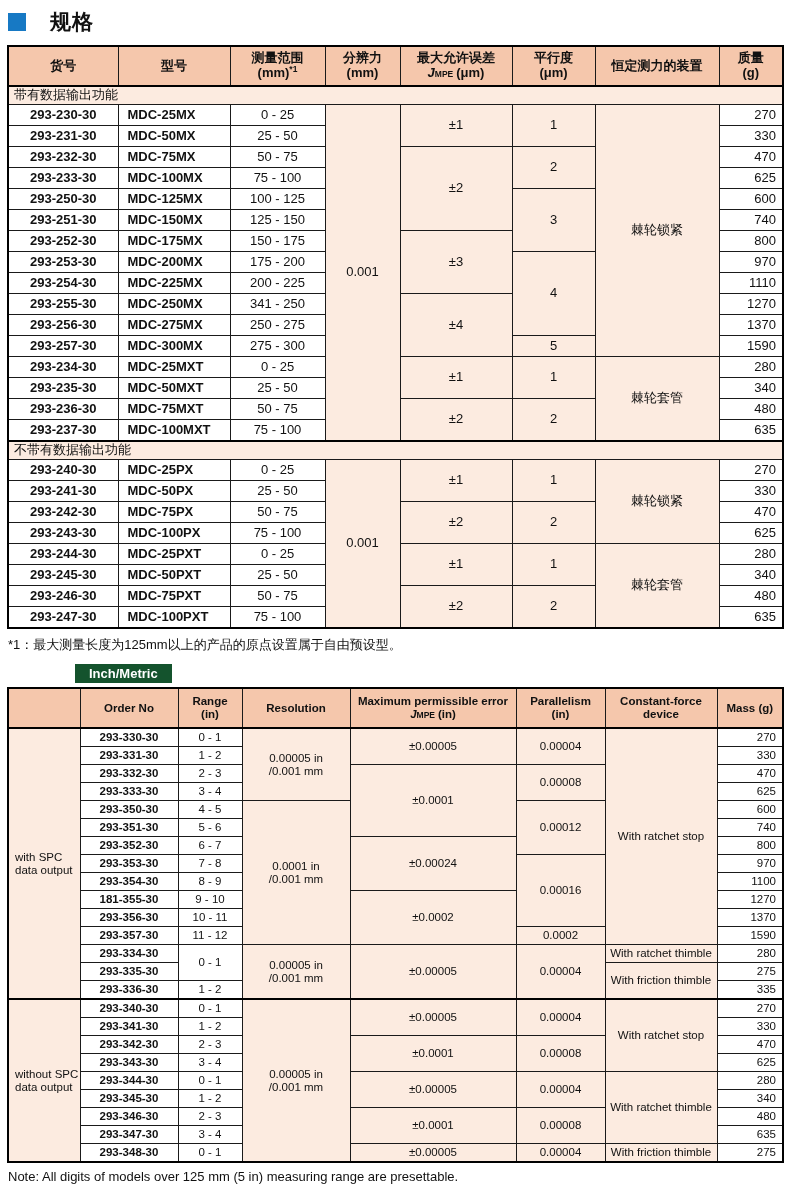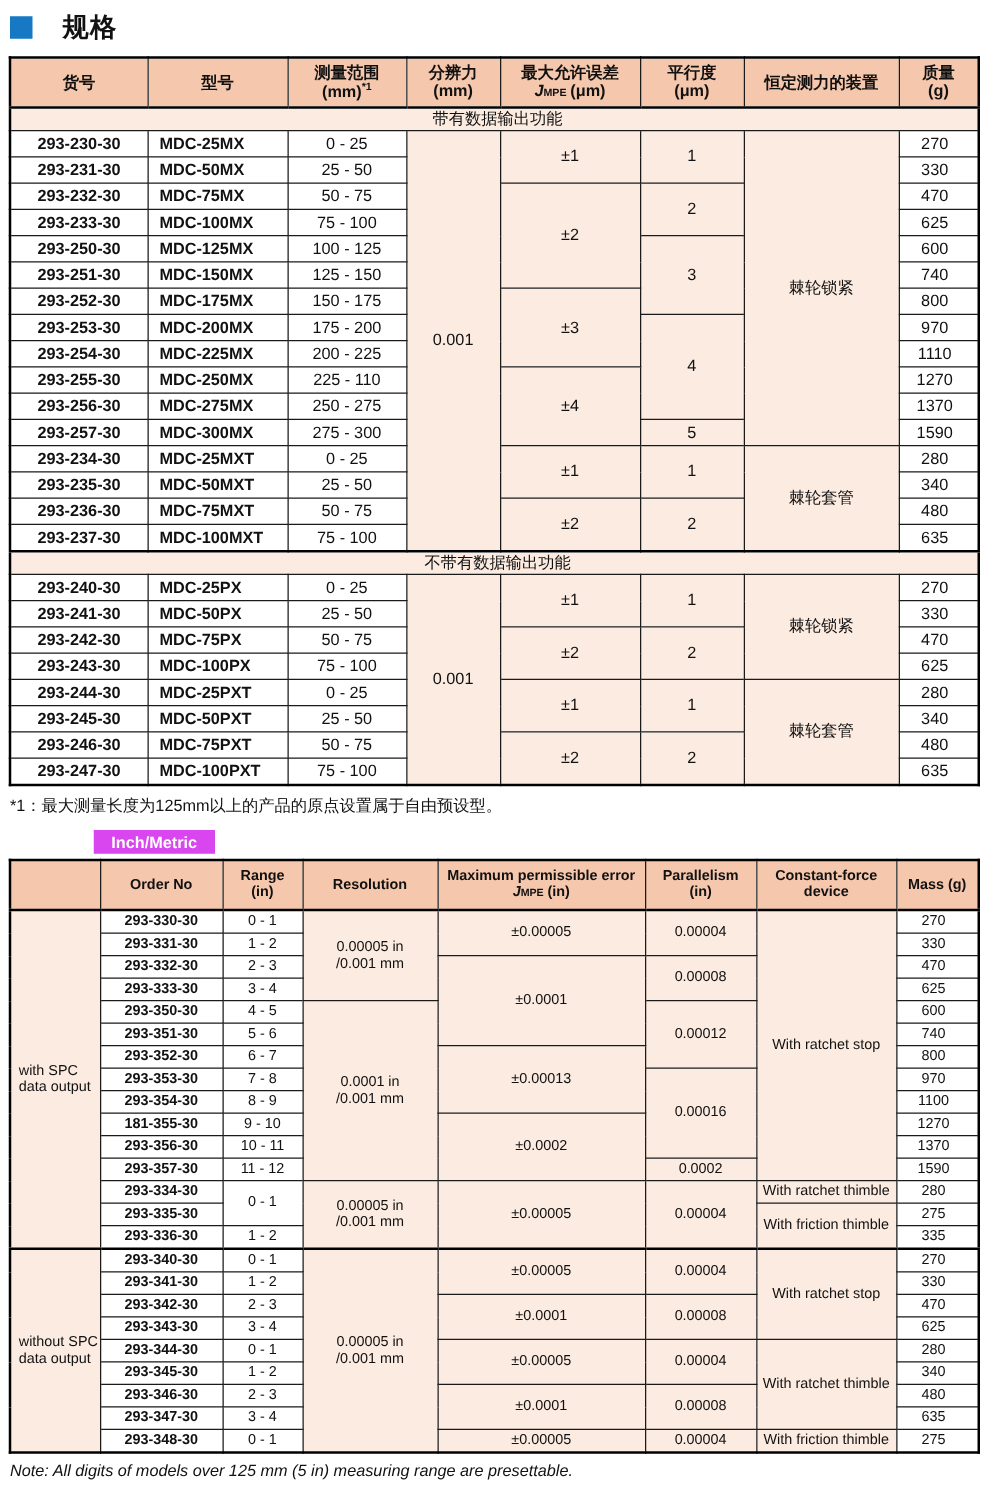--- a/index.html
+++ b/index.html
@@ -17,39 +17,39 @@
   th{background:#f5c7ac;font-weight:bold;}
   tr.hd th{border-bottom:2px solid #000;}
 
   .mt{width:775px;font-size:13px;}
   .mt td{height:20px;}
   .mt tr.hd th{height:38px;}
   .it{width:775px;font-size:11.5px;}
   .it td{height:17px;}
   .it tr.hd th{height:38px;}
 
-  .sec td{background:#fcebe0;text-align:center;padding-left:5px;border-top:2px solid #000;height:17px;}
+  .sec td{background:#fcebe0;text-align:left;padding-left:5px;border-top:2px solid #000;height:17px;}
   tr.sd td{border-top:2px solid #000;}
 
   .w{background:#fff;}
   .p{background:#fcebe0;}
   .b{font-weight:bold;}
   .lft{text-align:left;padding-left:9px;}
-  .rgt{text-align:center;padding-right:6px;}
+  .rgt{text-align:right;padding-right:6px;}
   .lbl{text-align:left;padding-left:6px;}
   .pre{white-space:pre-line;}
   .j{font-style:italic;}
   .sb{font-size:8.5px;margin-top:18px;}
   .sup{font-size:8.5px;vertical-align:super;}
   .u{margin-left:3px;}
 
   .fnote{font-size:13px;margin:7px 0 0 8px;}
   .tagrow{margin:10px 0 4px 75px;}
-  .tag{display:inline-block;background:#d946ef;color:#fff;font-weight:bold;font-size:13px;padding:2px 14px;}
-  .note{font-size:13px;margin:6px 0 0 8px;font-style:italic;}
+  .tag{display:inline-block;background:#14532d;color:#fff;font-weight:bold;font-size:13px;padding:2px 14px;}
+  .note{font-size:13px;margin:6px 0 0 8px;}
 </style>
 </head>
 <body>
 
 <div class="title-row">
   <span class="sq"></span>
   <span class="title">规格</span>
 </div>
 
 <table class="mt">
@@ -144,21 +144,21 @@
       </tr>
   <tr>
         <td class="w b">293-254-30</td>
         <td class="w b lft">MDC-225MX</td>
         <td class="w">200 - 225</td>
         <td class="w rgt">1110</td>
       </tr>
   <tr>
         <td class="w b">293-255-30</td>
         <td class="w b lft">MDC-250MX</td>
-        <td class="w">225 - 110</td>
+        <td class="w">341 - 250</td>
         <td class="p" rowspan="3">±4</td>
         <td class="w rgt">1270</td>
       </tr>
   <tr>
         <td class="w b">293-256-30</td>
         <td class="w b lft">MDC-275MX</td>
         <td class="w">250 - 275</td>
         <td class="w rgt">1370</td>
       </tr>
   <tr>
@@ -334,21 +334,21 @@
         <td class="w rgt">600</td>
       </tr>
   <tr>
         <td class="w b">293-351-30</td>
         <td class="w">5 - 6</td>
         <td class="w rgt">740</td>
       </tr>
   <tr>
         <td class="w b">293-352-30</td>
         <td class="w">6 - 7</td>
-        <td class="p" rowspan="3">±0.00013</td>
+        <td class="p" rowspan="3">±0.00024</td>
         <td class="w rgt">800</td>
       </tr>
   <tr>
         <td class="w b">293-353-30</td>
         <td class="w">7 - 8</td>
         <td class="p" rowspan="4">0.00016</td>
         <td class="w rgt">970</td>
       </tr>
   <tr>
         <td class="w b">293-354-30</td>

